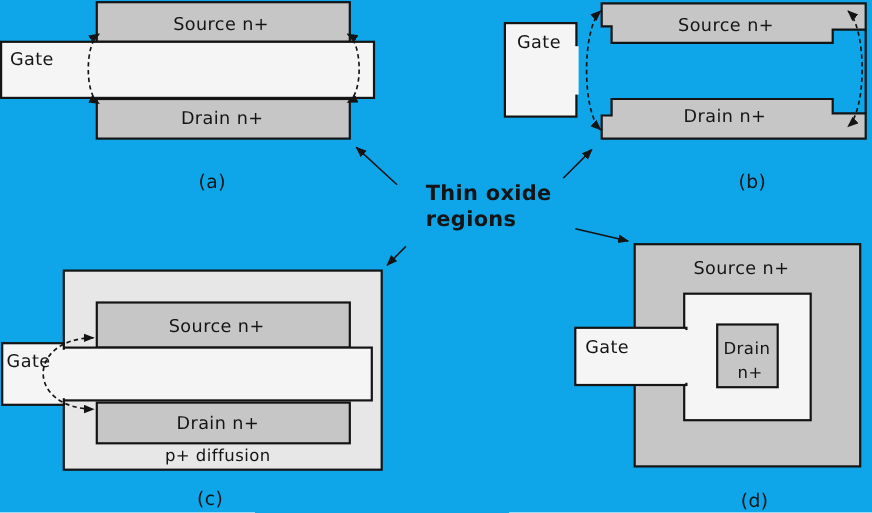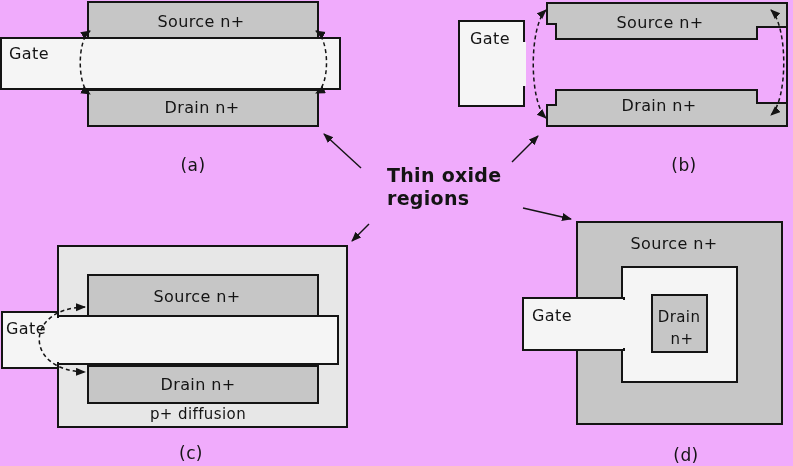--- a/index.html
+++ b/index.html
@@ -6,21 +6,21 @@
     --diffusion-gray: #c6c6c6;
     --p-plus-gray: #e7e7e7;
     --gate-fill: #f5f5f5;
     --line-black: #141414;
   }
   html, body { margin: 0; padding: 0; background: #ffffff; }
   #stage {
     position: relative;
     width: 793px;
     height: 466px;
-    background: #f0abfc;
+    background: #0ea5e9;
     overflow: hidden;
     font-family: "DejaVu Sans", "Liberation Sans", sans-serif;
   }
   svg { display: block; }
   .gray  { fill: var(--diffusion-gray); stroke: var(--line-black); stroke-width: 2; }
   .pplus { fill: var(--p-plus-gray);   stroke: var(--line-black); stroke-width: 2; }
   .gate  { fill: var(--gate-fill);     stroke: var(--line-black); stroke-width: 2; }
   .erase { fill: var(--gate-fill); stroke: none; }
   .edge  { fill: none; stroke: var(--line-black); stroke-width: 2; }
   .arc   { fill: none; stroke: var(--line-black); stroke-width: 1.5; stroke-dasharray: 4 3; }

